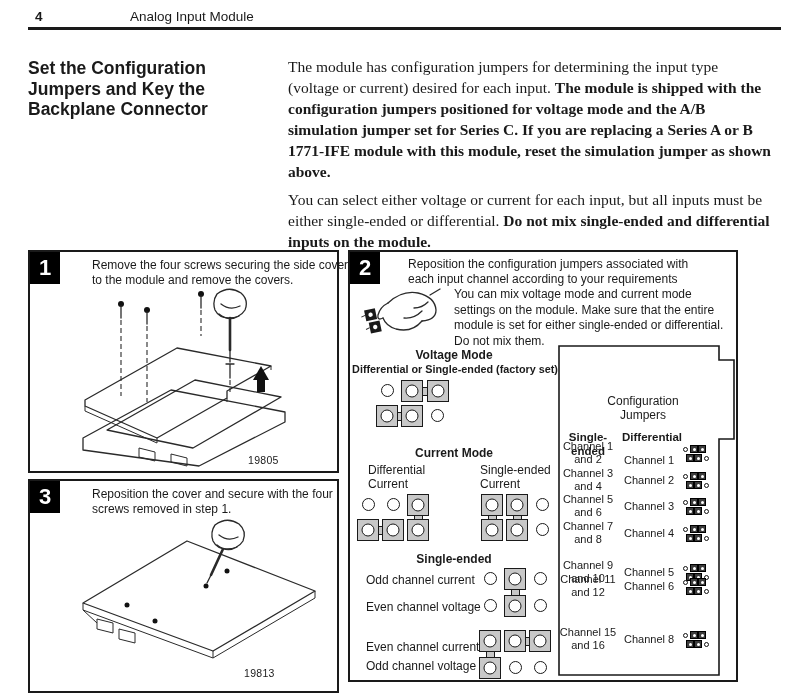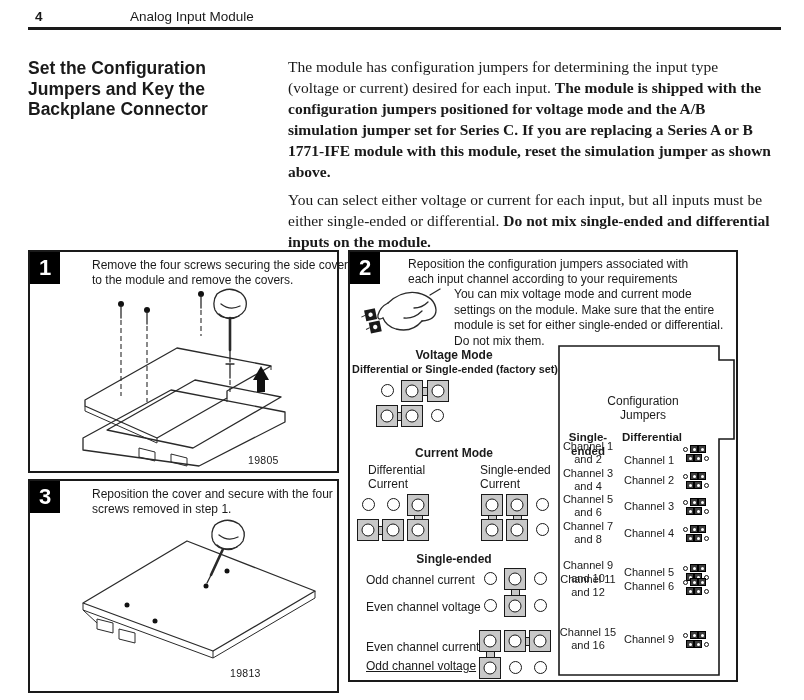--- a/index.html
+++ b/index.html
@@ -123,21 +123,21 @@
       <g>
         <path class="ln" d="M156,26 L284,76 L182,136 L52,88 Z"></path>
         <path class="lnthin" d="M52,88 L52,95 L182,143 L182,136 M284,76 L284,83 L182,143"></path>
         <circle class="solid" cx="96" cy="90" r="2.5"></circle>
         <circle class="solid" cx="124" cy="106" r="2.5"></circle>
         <circle class="solid" cx="196" cy="56" r="2.5"></circle>
         <path class="lnthin" d="M66,104 l16,4 l0,10 l-16,-4 z M88,114 l16,4 l0,10 l-16,-4 z"></path>
         <path class="lnthin" d="M52,95 L66,108"></path>
       </g>
     </svg>
-    <div class="figid" style="left:200px; top:186px;text-align:right;">19813</div>
+    <div class="figid" style="left:214px; top:186px;text-align:right;">19813</div>
   </div>
 </div>
 
 <div class="panel" style="left:348px; top:250px; width:390px; height:432px;">
   <div class="panel-inner">
     <div class="stepnum">2</div>
     <div class="caption" style="left:58px; top:5px; width:306px;">Reposition the configuration jumpers associated with each input channel according to your requirements</div>
 
     <svg class="abs" style="left:8px; top:33px;" width="86" height="58" viewBox="0 0 86 58">
       <path class="ln" d="M30,18 Q44,5 60,8 Q77,12 78,25 Q78,35 64,36"></path>
@@ -192,21 +192,21 @@
       <span class="vconn" style="left:35px; top:18px; height:10px;"></span>
       <span class="cap" style="left:3px; top:25px;"></span>
       <span class="cap" style="left:28px; top:25px;"></span>
       <span class="hole" style="left:58px; top:29px;"></span>
     </div>
 
     <div class="lbl b ctr" style="left:0; top:300px; width:208px;">Single-ended</div>
     <div class="lbl" style="left:16px; top:321px;">Odd channel current</div>
     <div class="lbl" style="left:16px; top:348px;">Even channel voltage</div>
     <div class="lbl" style="left:16px; top:388px;">Even channel current</div>
-    <div class="lbl" style="left:16px; top:407px;text-decoration:underline;">Odd channel voltage</div>
+    <div class="lbl" style="left:16px; top:407px;">Odd channel voltage</div>
 
     <div class="jgrid" style="left:126px; top:316px; width:80px; height:112px;">
       <span class="hole" style="left:8px; top:4px;"></span>
       <span class="cap" style="left:28px; top:0;"></span>
       <span class="hole" style="left:58px; top:4px;"></span>
       <span class="vconn" style="left:35px; top:20px; height:9px;"></span>
       <span class="hole" style="left:8px; top:31px;"></span>
       <span class="cap" style="left:28px; top:27px;"></span>
       <span class="hole" style="left:58px; top:31px;"></span>
 
@@ -294,21 +294,21 @@
           <i class="mh" style="left:2px;top:3px;"></i>
           <i class="mc" style="left:9px;top:1px;"></i>
           <i class="mc" style="left:17px;top:1px;"></i>
           <i class="mc" style="left:5px;top:10px;"></i>
           <i class="mc" style="left:13px;top:10px;"></i>
           <i class="mh" style="left:23px;top:12px;"></i>
         </span>
     </div>
     <div class="abs" style="left:204px; top:374px; width:182px; height:27px;">
       <div class="lbl ctr small abs" style="left:2px; top:0; width:64px;">Channel 15 and 16</div>
-      <div class="lbl small abs" style="left:70px; top:7px; width:56px;">Channel 9</div>
+      <div class="lbl small abs" style="left:70px; top:7px; width:56px;">Channel 8</div>
       <span class="mini" style="left:127px; top:4px;">
           <i class="mh" style="left:2px;top:3px;"></i>
           <i class="mc" style="left:9px;top:1px;"></i>
           <i class="mc" style="left:17px;top:1px;"></i>
           <i class="mc" style="left:5px;top:10px;"></i>
           <i class="mc" style="left:13px;top:10px;"></i>
           <i class="mh" style="left:23px;top:12px;"></i>
         </span>
     </div>
 

